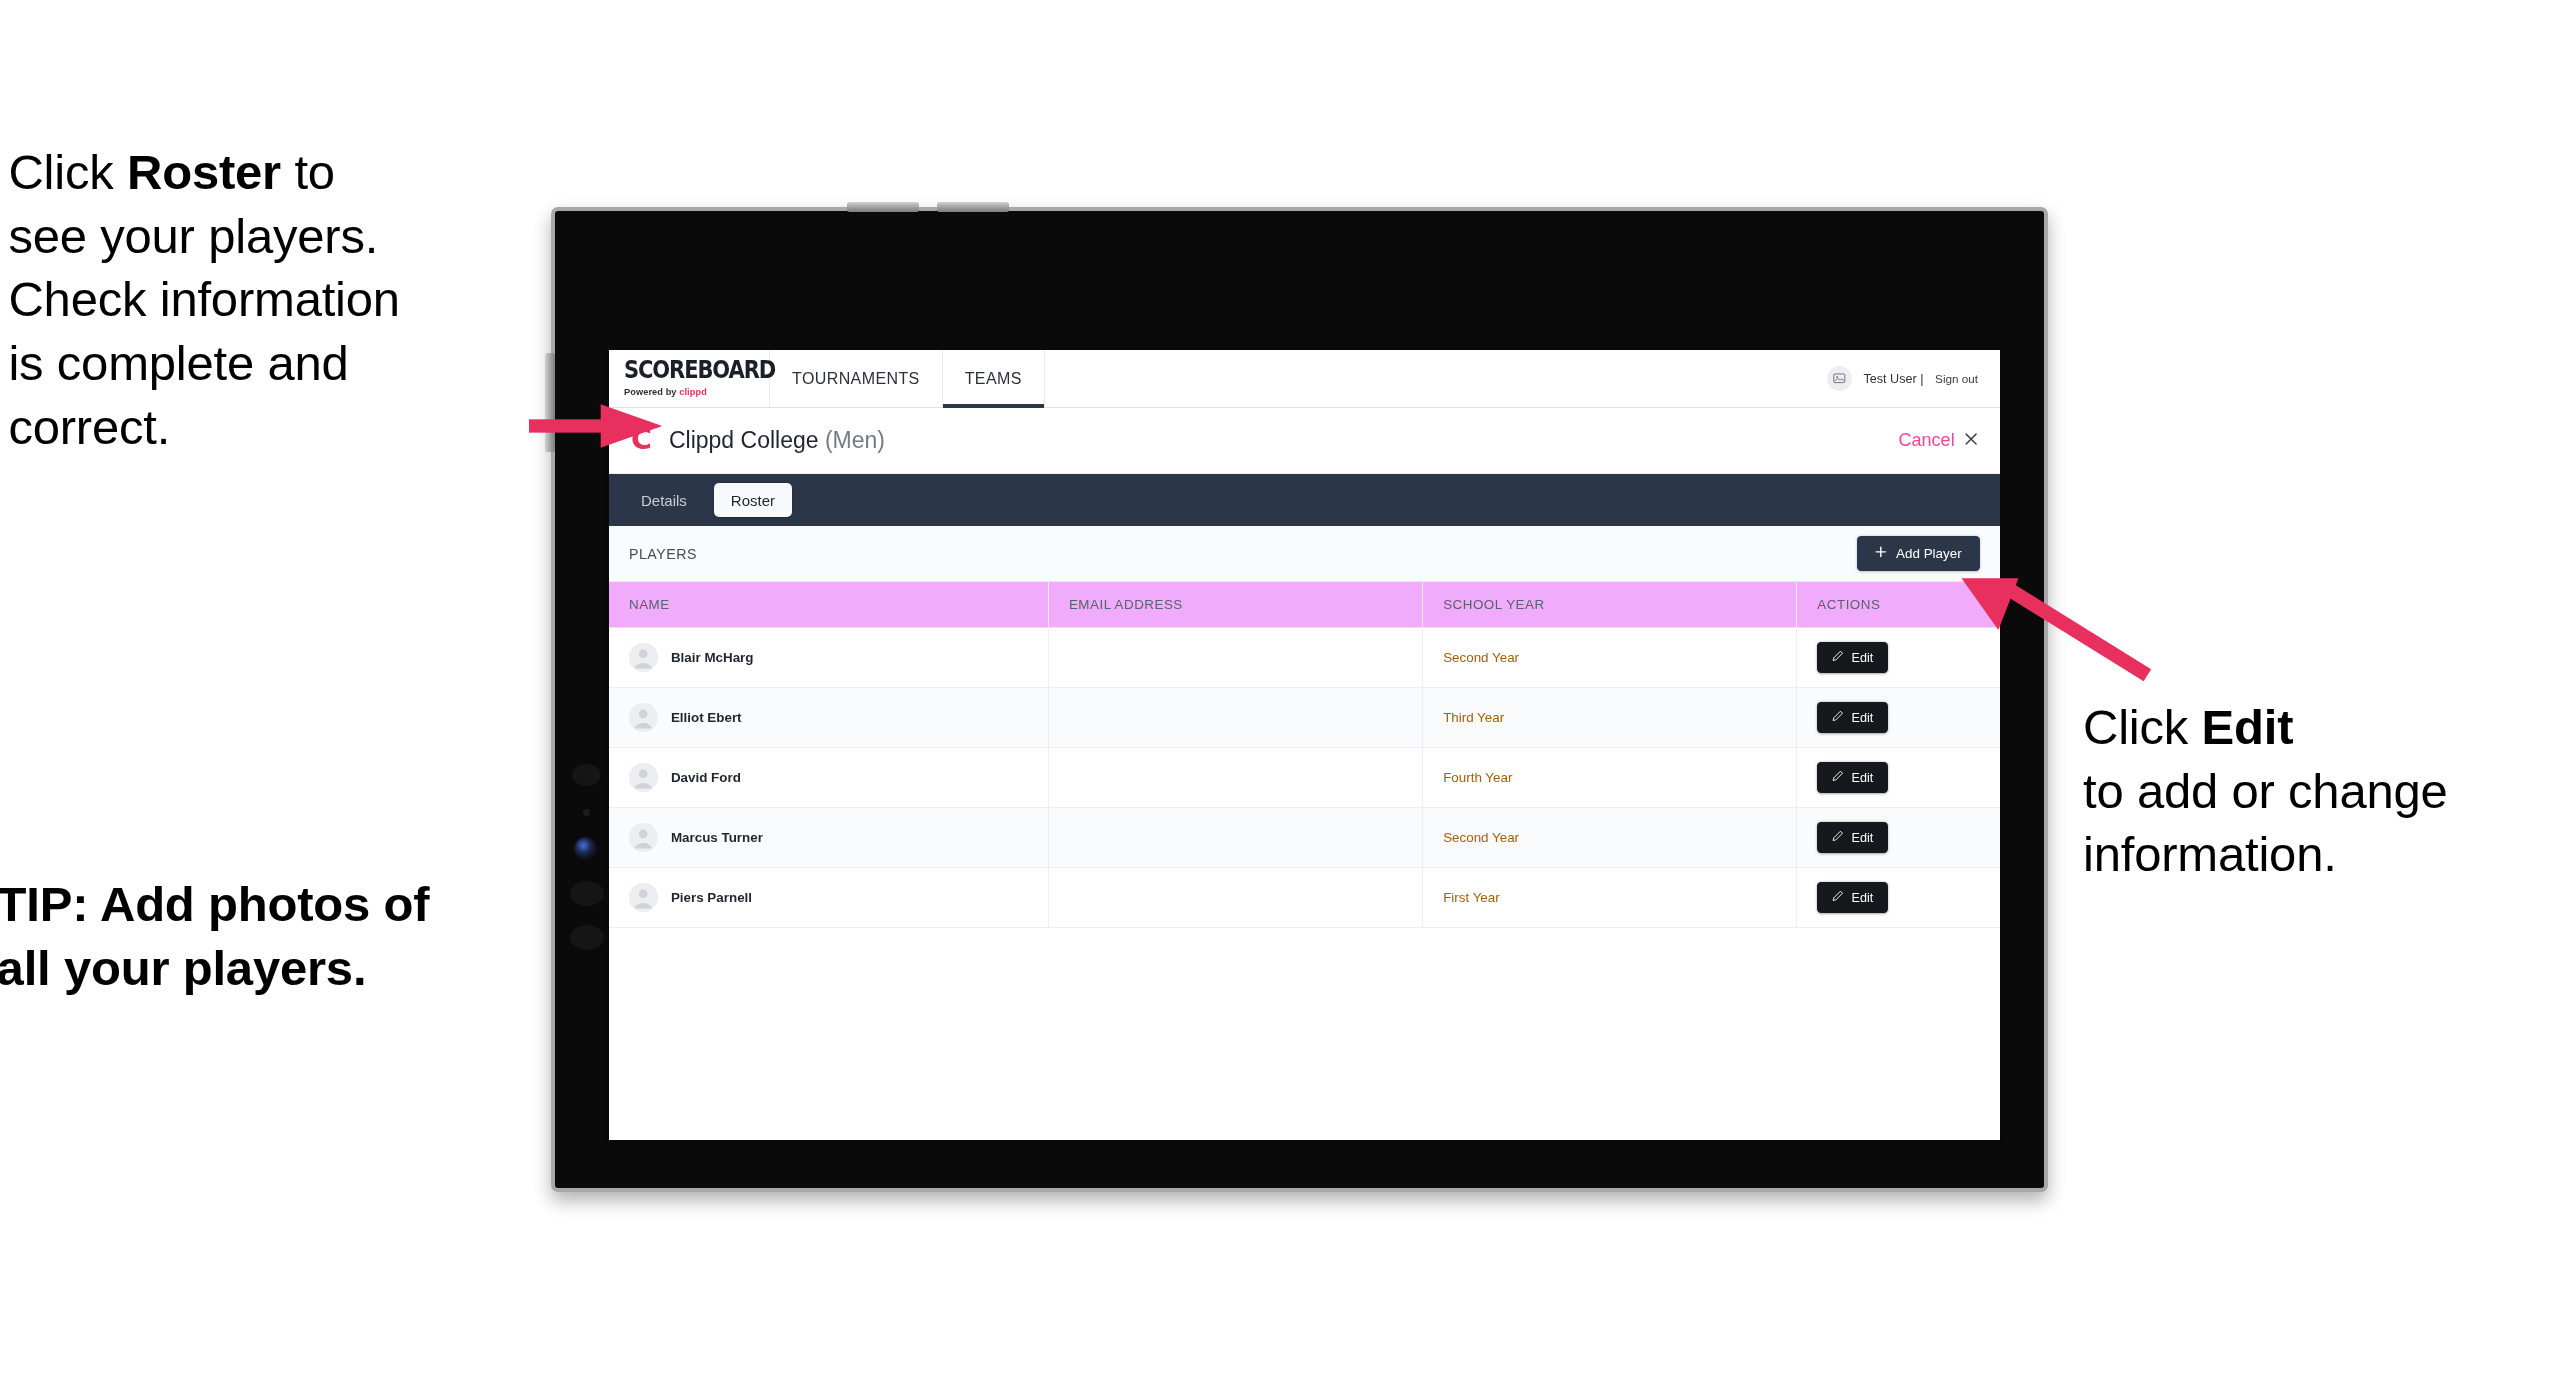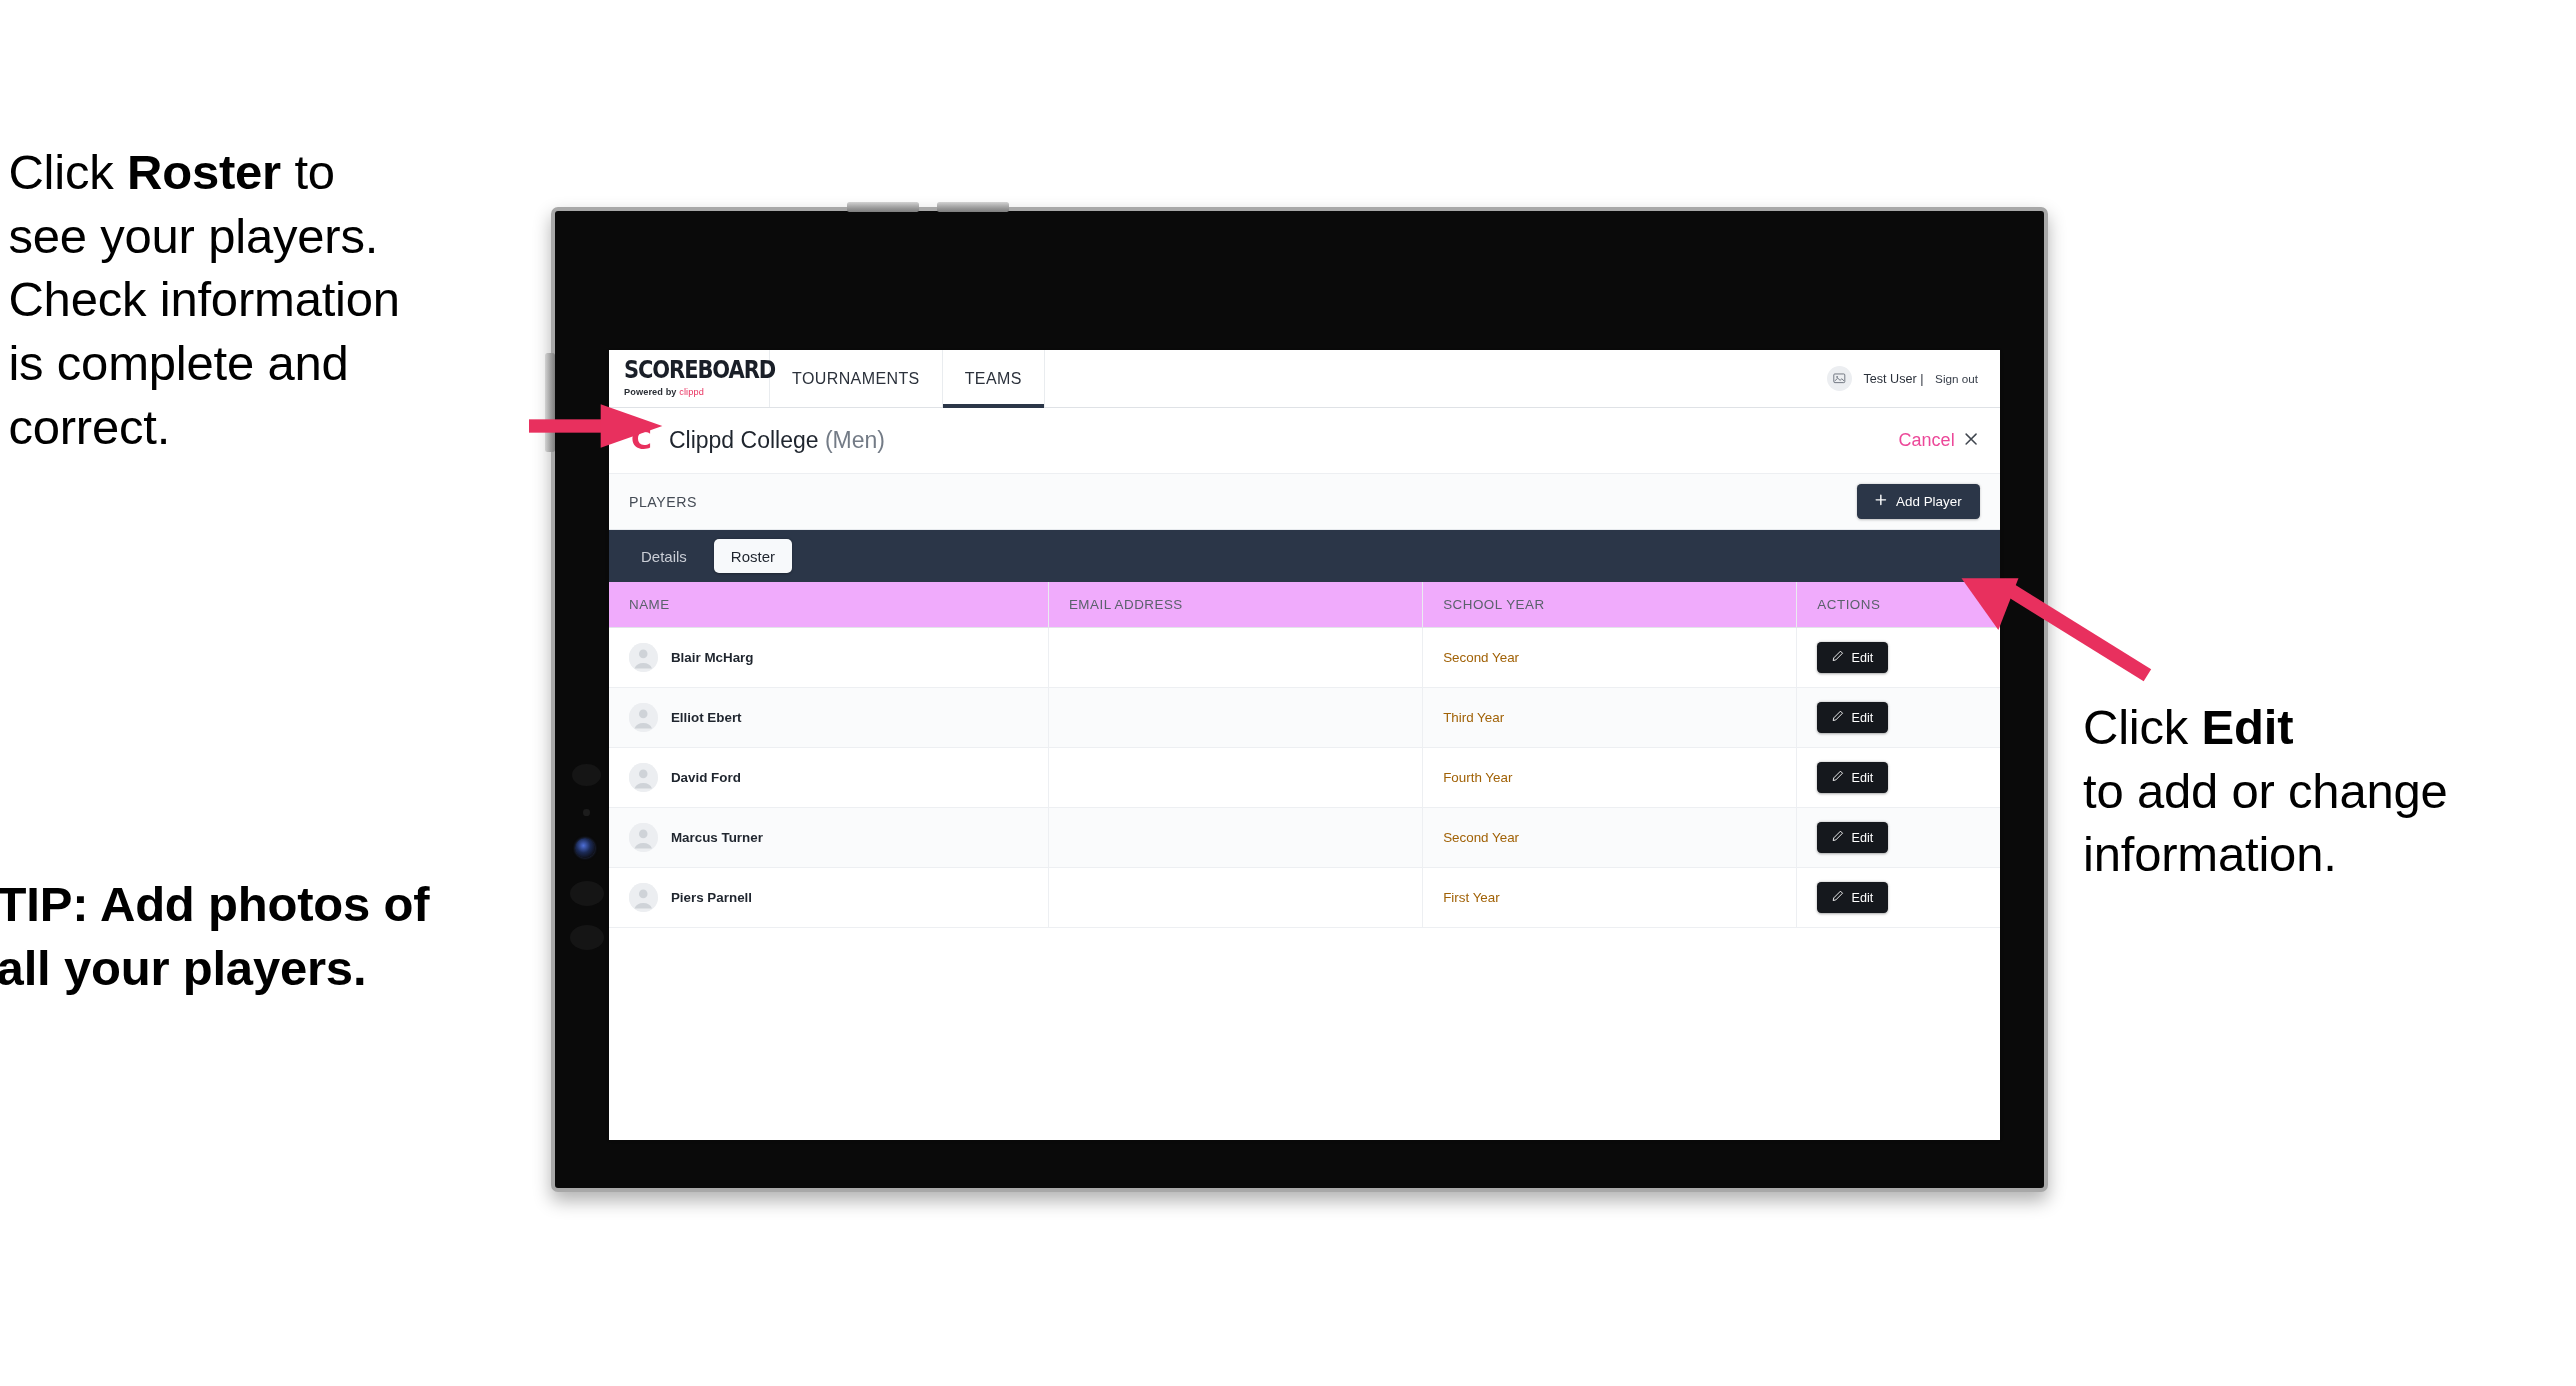--- a/index.html
+++ b/index.html
@@ -126,21 +126,21 @@
     transform: scaleY(1.16);
     transform-origin: left center;
   }
   #brand-sub {
     margin-top: 5.9px;
     font-size: 9.2px;
     color: #2b2f36;
     font-weight: 600;
     letter-spacing: 0.1px;
   }
-  #brand-sub .clippd { color: #e8305e; font-weight: 400; }
+  #brand-sub .clippd { color: #e8305e; font-weight: 700; }
 
   .topnav-item {
     display: flex;
     align-items: center;
     padding: 0 22px;
     font-size: 16px;
     letter-spacing: 0.4px;
     color: #2b313b;
     border-right: 0.8px solid #e9ecef;
     position: relative;
@@ -368,35 +368,35 @@
       <div id="cancel-btn">
         <span>Cancel</span>
         <span>
           <svg width="14.2" height="14.2" viewBox="0 0 16 16" aria-hidden="true">
             <path d="M2.4 2.4 L13.6 13.6 M13.6 2.4 L2.4 13.6" stroke="#40464f" stroke-width="1.7" stroke-linecap="round"></path>
           </svg>
         </span>
       </div>
     </div>
 
+    <div id="tab-strip">
+      <div class="tab-btn">Details</div>
+      <div class="tab-btn active">Roster</div>
+    </div>
+
     <div id="players-toolbar">
       <div id="players-label">PLAYERS</div>
       <div id="add-player-btn">
         <span>
           <svg width="11.7" height="11.7" viewBox="0 0 14 14" aria-hidden="true">
             <path d="M7 1.4 V12.6 M1.4 7 H12.6" stroke="#ffffff" stroke-width="1.7" stroke-linecap="round"></path>
           </svg>
         </span>
         <span>Add Player</span>
       </div>
-    </div>
-
-    <div id="tab-strip">
-      <div class="tab-btn">Details</div>
-      <div class="tab-btn active">Roster</div>
     </div>
 
     <table id="roster-table">
       <thead>
         <tr>
           <th class="col-name">NAME</th>
           <th class="col-email">EMAIL ADDRESS</th>
           <th class="col-year">SCHOOL YEAR</th>
           <th class="col-action">ACTIONS</th>
         </tr>

